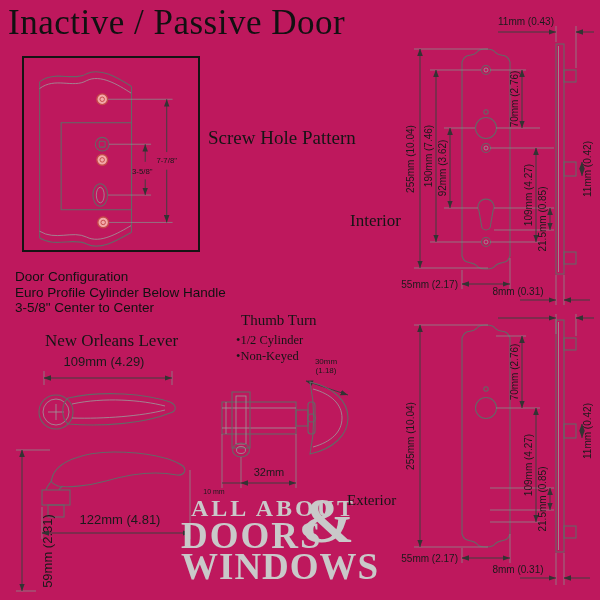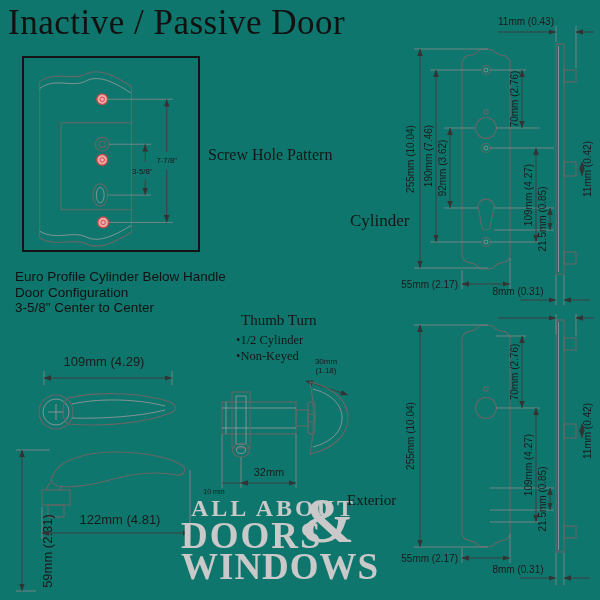--- a/index.html
+++ b/index.html
@@ -1,22 +1,22 @@
 <!DOCTYPE html>
 <html><head>
 <meta charset="utf-8">
 <style>
   *{margin:0;padding:0;box-sizing:border-box}
   html,body{width:600px;height:600px;background:#fff;overflow:hidden;
     font-family:"Liberation Sans",sans-serif;color:#151515}
   .abs{position:absolute}
   .serif{font-family:"Liberation Serif","DejaVu Serif",serif}
-  #stage{position:relative;width:600px;height:600px;background:#0f766e}
+  #stage{position:relative;width:600px;height:600px;background:#be185d}
   #page-title{left:8px;top:3px;font-size:35px;letter-spacing:.5px;color:#111}
-  #screw-label{left:208px;top:146px;font-size:16px}
+  #screw-label{left:208px;top:127px;font-size:19px}
   #door-config{left:15px;top:269px;font-size:13.5px;line-height:15.5px;color:#111}
   #lever-title{left:45px;top:331px;font-size:17px}
   #thumb-title{left:241px;top:312px;font-size:15px}
   #thumb-bullets{left:236px;top:332px;font-size:12.5px;line-height:16px}
   #interior-label{left:350px;top:211px;font-size:17px}
   #exterior-label{left:347px;top:492px;font-size:15px;z-index:3}
   #pattern-svg{left:22px;top:56px;border:2px solid #141414}
   
   #logo{left:181px;top:497px;width:212px;color:#c9c9c9;
     font-family:"Liberation Serif","DejaVu Serif",serif;font-weight:bold;z-index:1}
@@ -91,25 +91,26 @@
       <line class="dim" x1="124" y1="106" x2="124" y2="88" marker-end="url(#pa)"></line>
       <line class="dim" x1="124" y1="124" x2="124" y2="140" marker-end="url(#pa)"></line>
       <text class="s" x="146" y="107" text-anchor="middle">7-7/8"</text>
       <text class="s" x="121" y="118" text-anchor="middle">3-5/8"</text>
     </g>
   </svg>
 
   <div id="screw-label" class="abs serif">Screw Hole Pattern</div>
 
   <div id="door-config" class="abs">
+    <div>Door Configuration</div>
     <div>Euro Profile Cylinder Below Handle</div>
-    <div>Door Configuration</div>
     <div>3-5/8" Center to Center</div>
   </div>
 
+  <div id="lever-title" class="abs serif">New Orleans Lever</div>
 
   <svg style="left:12px;top:352px" width="182" height="102" viewBox="0 0 182 102">
     <defs>
       <marker id="la" markerWidth="8" markerHeight="6" refX="7.5" refY="3" orient="auto">
           <path d="M0,.2 L7.5,3 L0,5.8 Z" fill="#333"></path>
         </marker>
       <marker id="lb" markerWidth="8" markerHeight="6" refX=".5" refY="3" orient="auto">
           <path d="M7.5,.2 L0,3 L7.5,5.8 Z" fill="#333"></path>
         </marker>
     </defs>
@@ -191,21 +192,21 @@
     </g>
     <line class="ext" x1="24" y1="80" x2="24" y2="134"></line>
     <line class="ext" x1="43" y1="103" x2="43" y2="134"></line>
     <line class="ext" x1="98" y1="80" x2="98" y2="134"></line>
     <text class="b" x="71" y="122" text-anchor="middle">32mm</text>
     <line class="dim" x1="43" y1="129" x2="98" y2="129" marker-start="url(#tb)" marker-end="url(#ta)"></line>
     <line class="dim" x1="24" y1="129" x2="43" y2="129"></line>
     <text class="t" x="16" y="140" text-anchor="middle">10 mm</text>
   </svg>
 
-  <div id="interior-label" class="abs serif">Cylinder</div>
+  <div id="interior-label" class="abs serif">Interior</div>
 
   <svg style="left:398px;top:12px" width="202" height="296" viewBox="0 0 202 296">
     <defs>
       <marker id="ia" markerWidth="8" markerHeight="6" refX="7.5" refY="3" orient="auto">
           <path d="M0,.2 L7.5,3 L0,5.8 Z" fill="#333"></path>
         </marker>
       <marker id="ib" markerWidth="8" markerHeight="6" refX=".5" refY="3" orient="auto">
           <path d="M7.5,.2 L0,3 L7.5,5.8 Z" fill="#333"></path>
         </marker>
     </defs>

